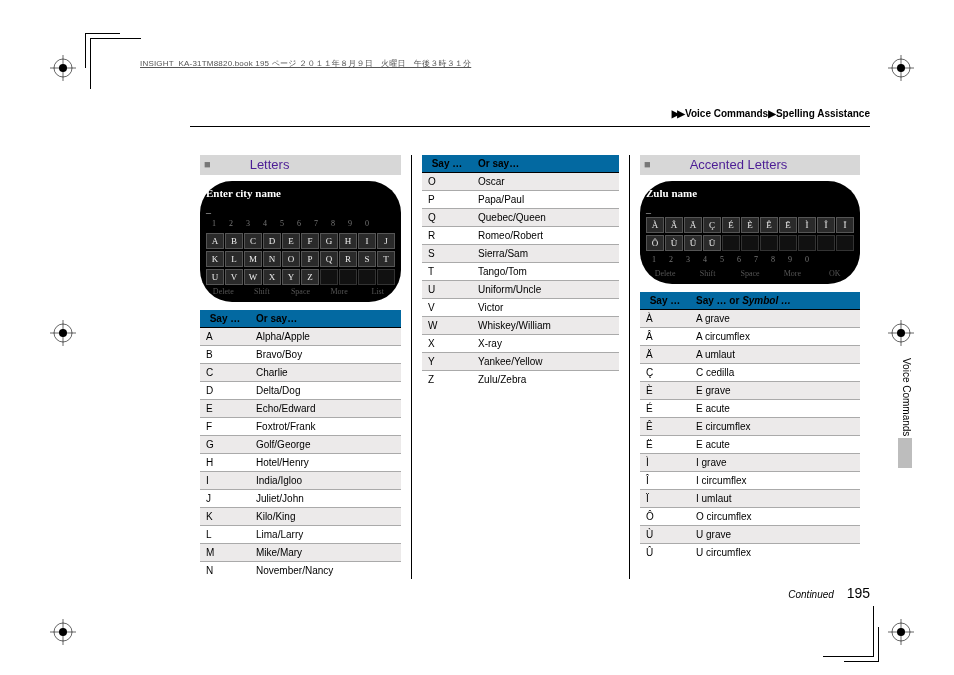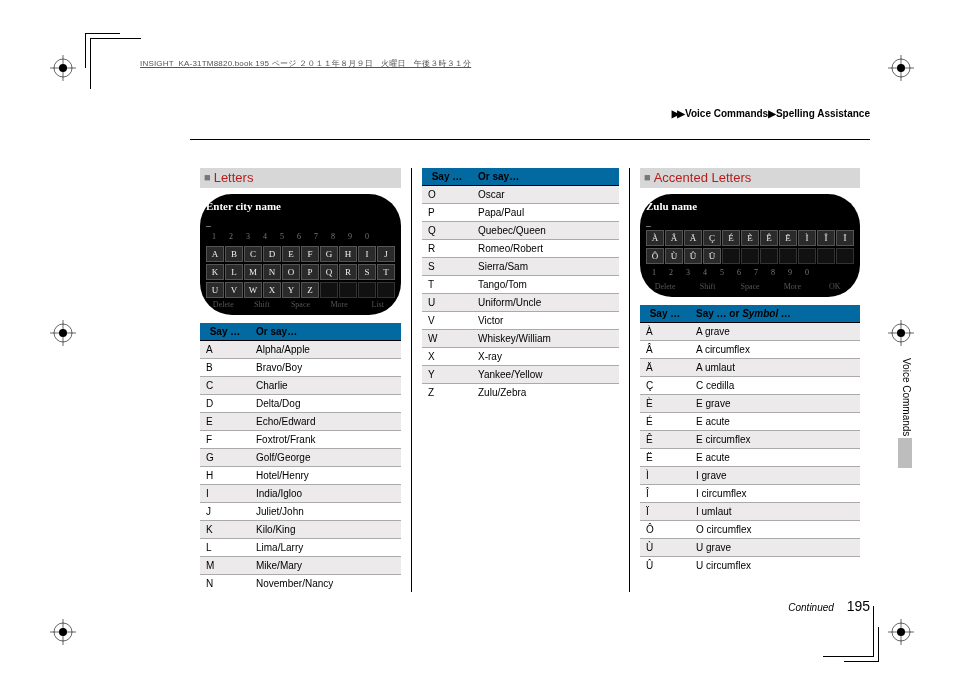--- a/index.html
+++ b/index.html
@@ -39,21 +39,21 @@
   .page {
     position: absolute;
     left: 190px; top: 108px;
     width: 680px;
   }
 
   .breadcrumb {
     text-align: right;
     font-size: 10px;
     font-weight: bold;
-    padding-bottom: 20px;
+    padding-bottom: 7px;
     border-bottom: 1px solid #000;
   }
   .breadcrumb .tri { letter-spacing: -2px; margin-right: 2px; }
 
   .columns {
     display: flex;
     gap: 0;
     margin-top: 28px;
   }
   .col {
@@ -63,21 +63,21 @@
   .col + .col { border-left: 0.5px solid #000; }
 
   .section-head {
     background: #d7d7d7;
     font-size: 13px;
     font-weight: normal;
     padding: 2px 4px 3px 4px;
     margin-bottom: 6px;
   }
   .section-head .sq { color: #777; font-size: 11px; margin-right: 3px; vertical-align: 1px; }
-  .section-head span.title { color: #b91c1c; }
+  .section-head span.title { color: #4c1d95; margin-left: 36px; }
 
   
   .navi {
     background: #000;
     color: #ccc;
     padding: 6px 6px 6px 6px;
     font-family: Liberation Serif, serif;
     margin-bottom: 8px;
     border-radius: 32px;
   }

